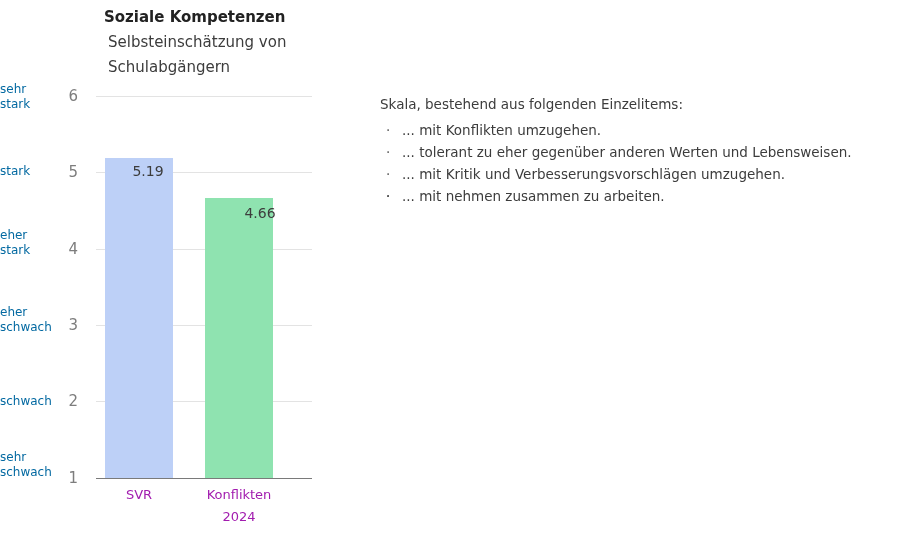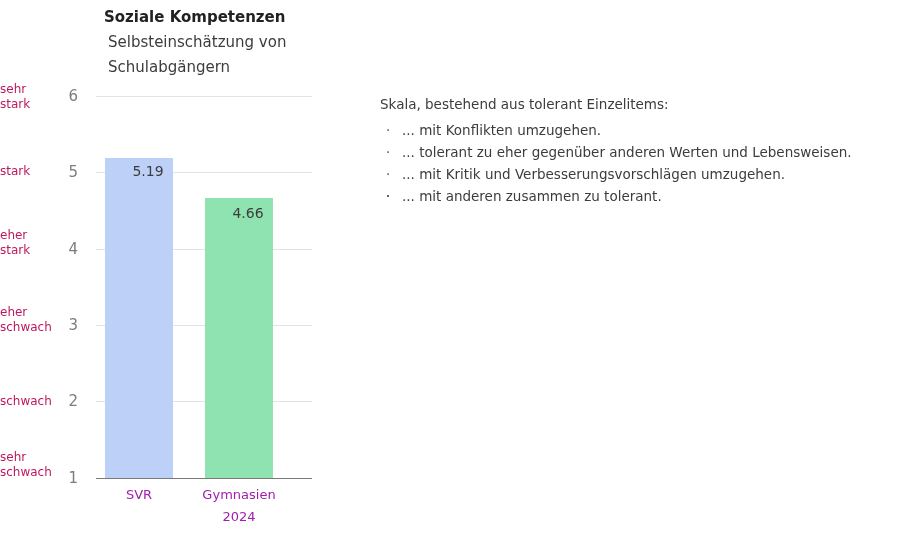--- a/index.html
+++ b/index.html
@@ -77,21 +77,21 @@
     width: 16px;
     text-align: right;
     font-size: 15px;
     color: #7d7d7d;
   }
   .tick-label {
     position: absolute;
     width: 62px;
     text-align: left;
     font-size: 12px;
-    color: #be185d;
+    color: #0369a1;
     line-height: 15px;
   }
 
   .bar {
     position: absolute;
     width: 68px;
   }
   .bar-value {
     position: absolute;
     width: 86px;
@@ -178,32 +178,32 @@
 
     <div class="tick-label" style="left:0px; top:394px;">schwach</div>
 
     <div class="tick-label" style="left:0px; top:450px;">sehr</div>
     <div class="tick-label" style="left:0px; top:465px;">schwach</div>
 
     <div class="bar" style="left:105px; top:158px; height:320px; background:#bdd0f7;"></div>
     <div class="bar-value" style="left:105px; top:163px;">5.19</div>
 
     <div class="bar" style="left:205px; top:198px; height:280px; background:#8fe3b0;"></div>
-    <div class="bar-value" style="left:205px; top:205px;">4.66</div>
+    <div class="bar-value" style="left:217px; top:205px;">4.66</div>
 
     <div class="cat-label" style="left:84px; top:484px;">SVR</div>
 
-    <div class="cat-label" style="left:184px; top:484px;">Gymnasien</div>
+    <div class="cat-label" style="left:184px; top:484px;">Konflikten</div>
     <div class="cat-label" style="left:184px; top:506px;">2024</div>
 
   </div>
 </div>
 
 <div id="desc-block">
-  <div id="desc-intro">Skala, bestehend aus tolerant Einzelitems:</div>
+  <div id="desc-intro">Skala, bestehend aus folgenden Einzelitems:</div>
   <ul id="desc-list">
     <li>
       <span class="bullet">·</span>
       <span>... mit Konflikten umzugehen.</span>
     </li>
     <li>
       <span class="bullet">·</span>
       <span>... tolerant zu eher gegenüber anderen Werten und Lebensweisen.</span>
     </li>
     <li>
@@ -211,16 +211,16 @@
       <span>... mit Kritik und Verbesserungsvorschlägen umzugehen.</span>
     </li>
     <li>
       <span class="bullet">·</span>
     </li>
     <li>
       <span class="bullet">·</span>
     </li>
     <li>
       <span class="bullet">·</span>
-      <span>... mit anderen zusammen zu tolerant.</span>
+      <span>... mit nehmen zusammen zu arbeiten.</span>
     </li>
   </ul>
 </div>
 
 </body></html>

